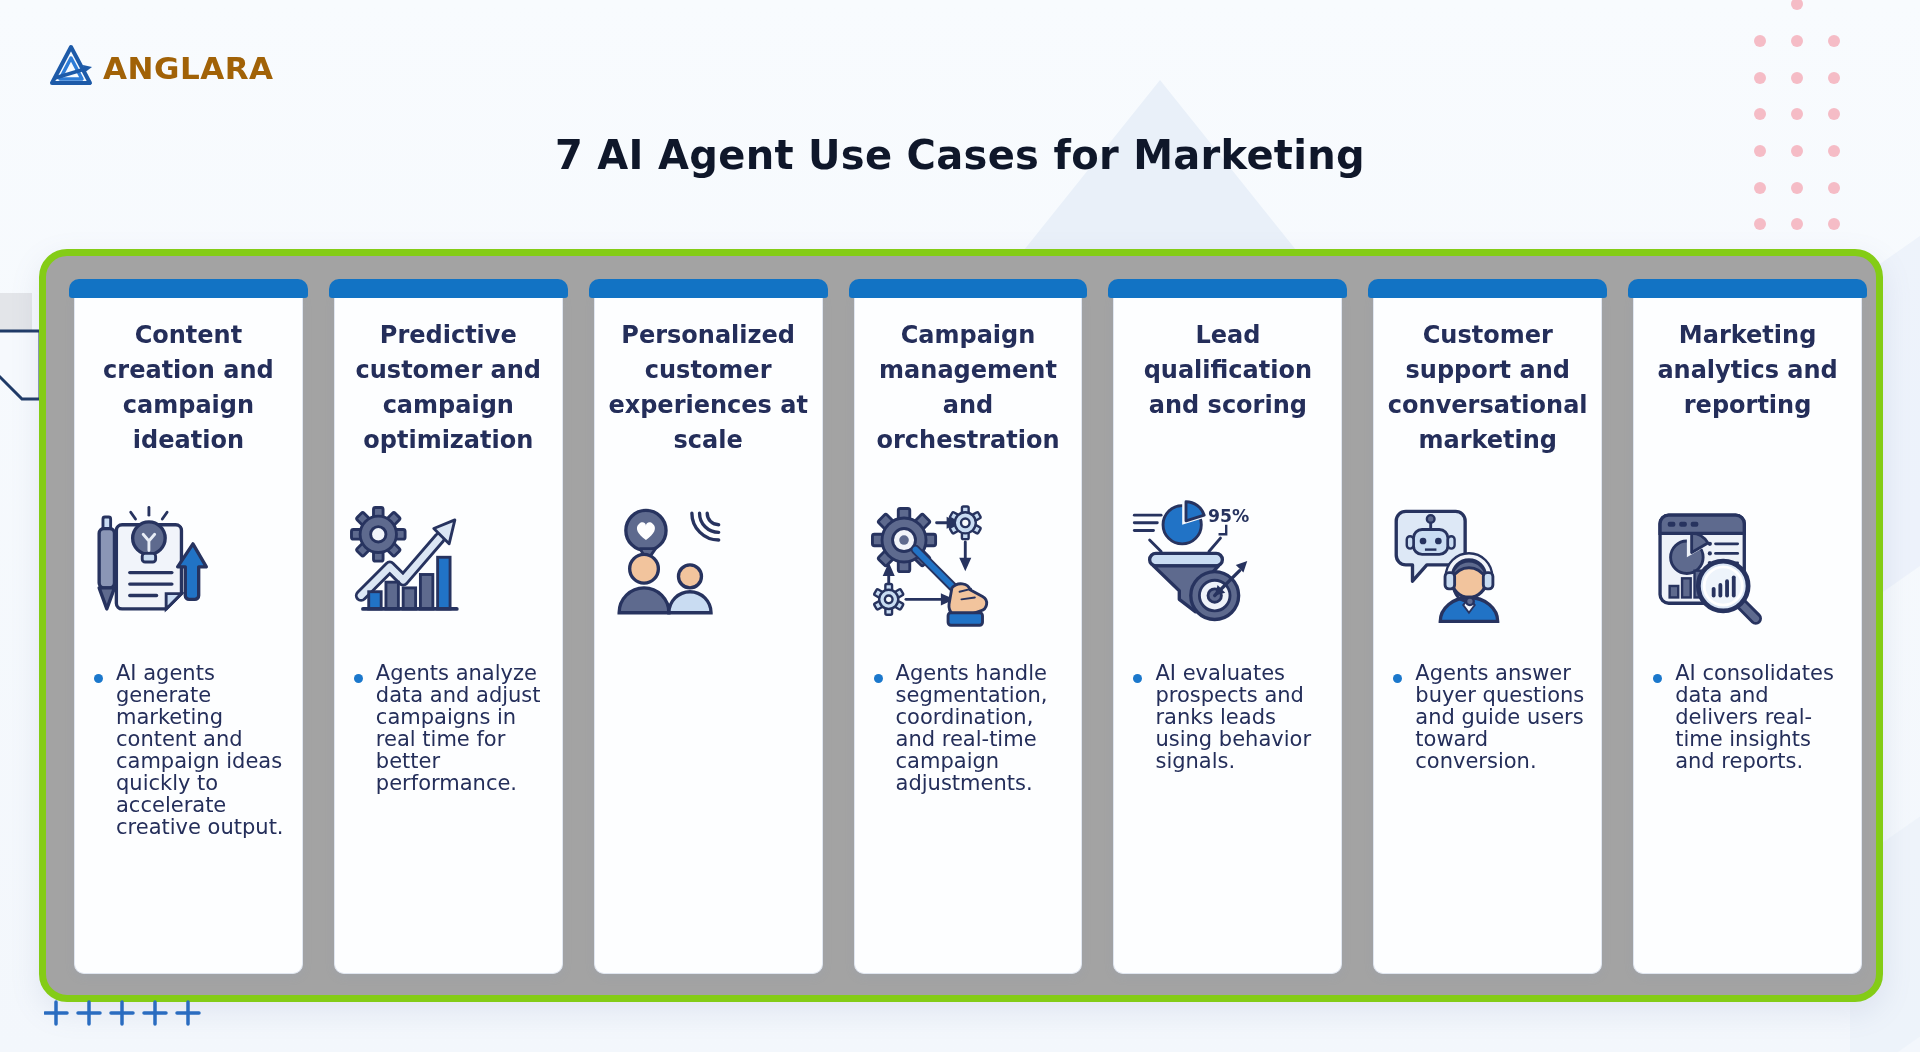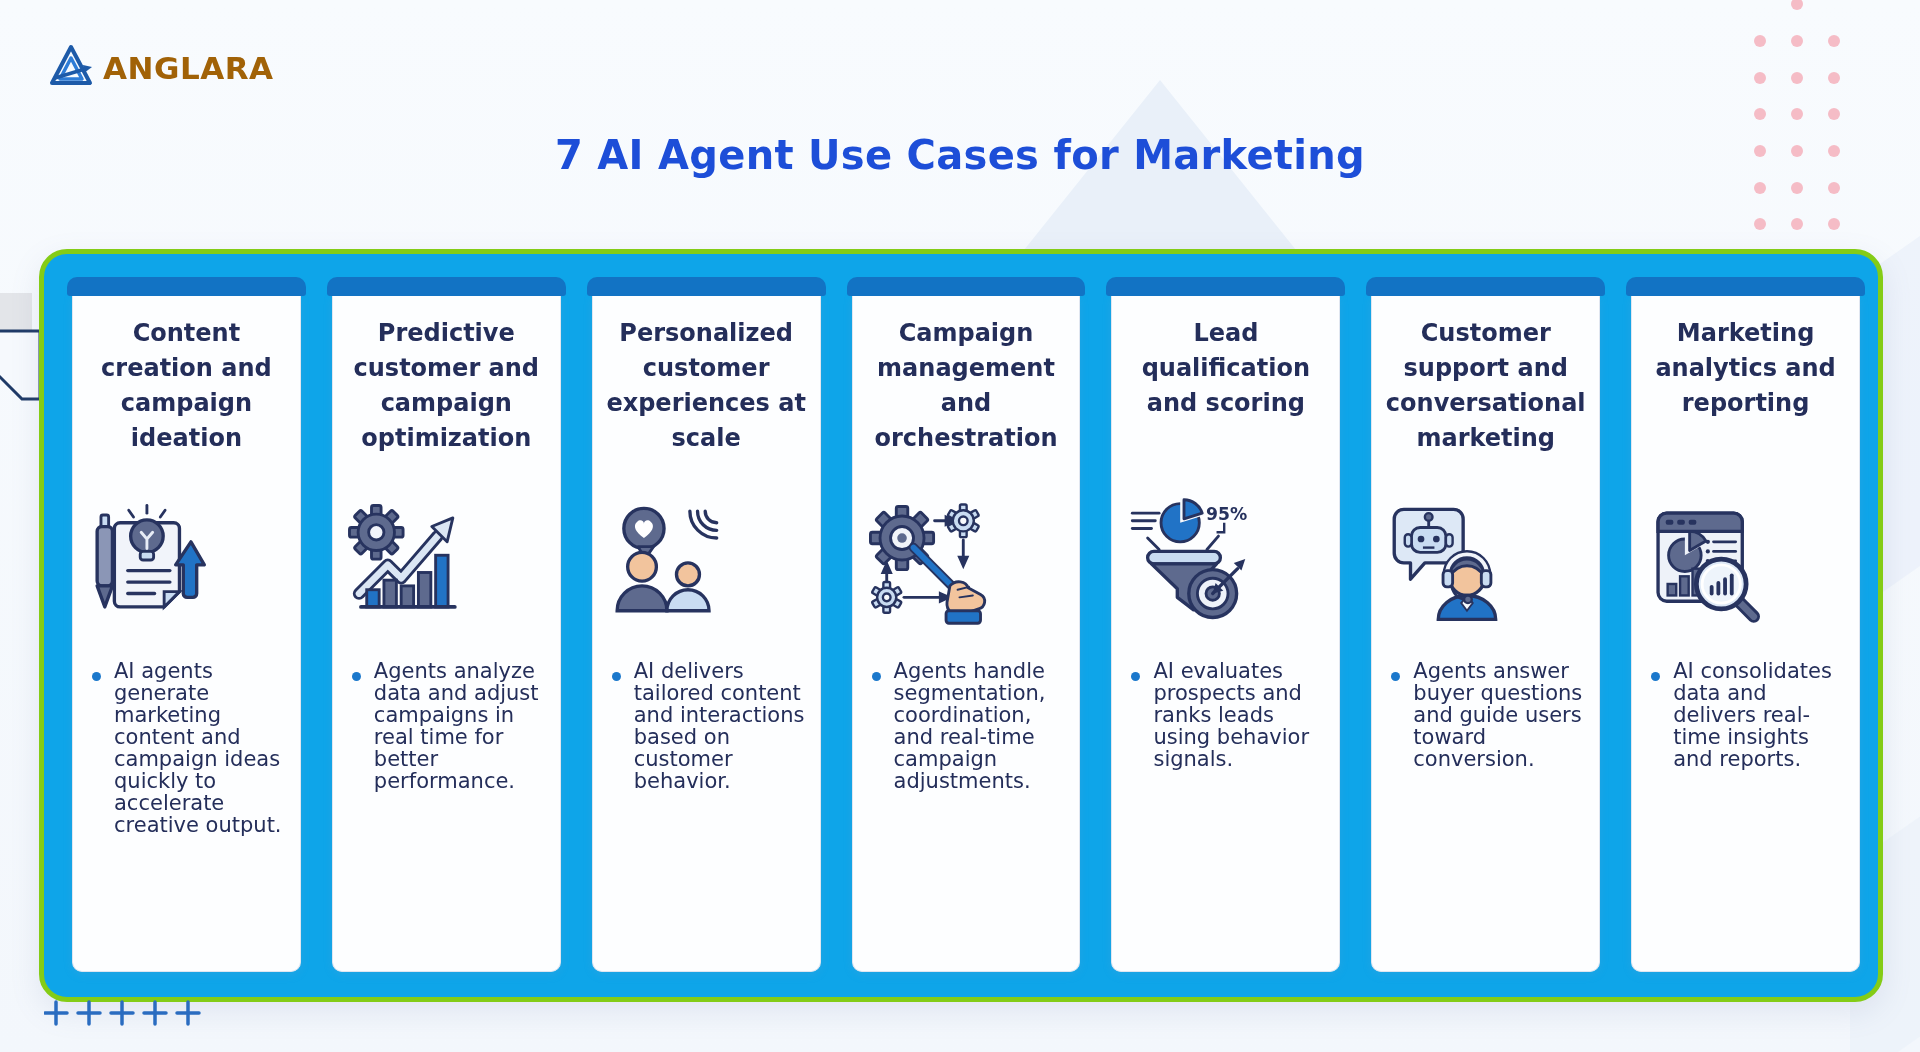--- a/index.html
+++ b/index.html
@@ -23,26 +23,26 @@
     background:#e9f0f9; transform:skewY(-35deg); opacity:.6;
   }
   .dots-grid { position:absolute; left:1744px; top:0px; }
   .left-shape { position:absolute; left:0; top:293px; }
   .plus-row { position:absolute; left:44px; top:998px; }
   
   .logo { position:absolute; left:49px; top:44px; display:flex; align-items:center; gap:10px; }
   .logo-text { font-size:31px; font-weight:800; letter-spacing:.5px; color:#a16207; }
   .main-title {
     position:absolute; left:0; top:132px; width:1920px; text-align:center;
-    font-size:40px; font-weight:700; color:#1d4ed8; letter-spacing:.3px;
+    font-size:40px; font-weight:700; color:#0f172a; letter-spacing:.3px;
   }
   
   .panel {
     position:absolute; left:39px; top:249px; width:1844px; height:753px;
-    background:#0ea5e9; border:5px solid #84cc16; border-radius:28px;
+    background:#a3a3a3; border:7px solid #84cc16; border-radius:28px;
     box-shadow:0 10px 30px rgba(110,130,170,.14);
   }
   .cards {
     position:absolute; left:23px; top:23px; width:1798px;
     display:flex; gap:21px;
   }
   .card { width:239px; height:695px; position:relative; }
   .card-top {
     height:19px; background:#1273c4; border-radius:10px 10px 3px 3px;
     position:relative; z-index:2;
@@ -217,26 +217,20 @@
             </g>
             <circle cx="48" cy="36" r="21" fill="#5e6a8e" stroke="#27335f" stroke-width="3.5"></circle>
             <path d="M42,55 h16 l-9,13 z" fill="#5e6a8e" stroke="#27335f" stroke-width="3" stroke-linejoin="round"></path>
             <path d="M48,46 c-9,-6 -12,-13 -7,-17 c3,-3 7,-1 7,2 c0,-3 4,-5 7,-2 c5,4 2,11 -7,17 z" fill="#ffffff"></path>
             <circle cx="46" cy="76" r="15" fill="#f2c49d" stroke="#27335f" stroke-width="3.5"></circle>
             <path d="M20,122 a26,26 0 0 1 52,0 z" fill="#5e6a8e" stroke="#27335f" stroke-width="3.5"></path>
             <circle cx="94" cy="84" r="12" fill="#f2c49d" stroke="#27335f" stroke-width="3.5"></circle>
             <path d="M72,122 a22,22 0 0 1 44,0 z" fill="#c9dcf2" stroke="#27335f" stroke-width="3.5"></path>
           </svg>
         </div>
-        <ul class="bullets">
-          <li class="bullet">
-            <span class="dot"></span>
-            <span>AI delivers tailored content and interactions based on customer behavior.</span>
-          </li>
-        </ul>
       </div>
     </section>
 
     <section class="card">
       <div class="card-top"></div>
       <div class="card-body">
         <h2 class="card-title">Campaign management and orchestration</h2>
         <div class="card-icon">
           <svg viewBox="0 0 140 140">
             <g stroke="#27335f" stroke-width="3" fill="#27335f" stroke-linecap="round">

